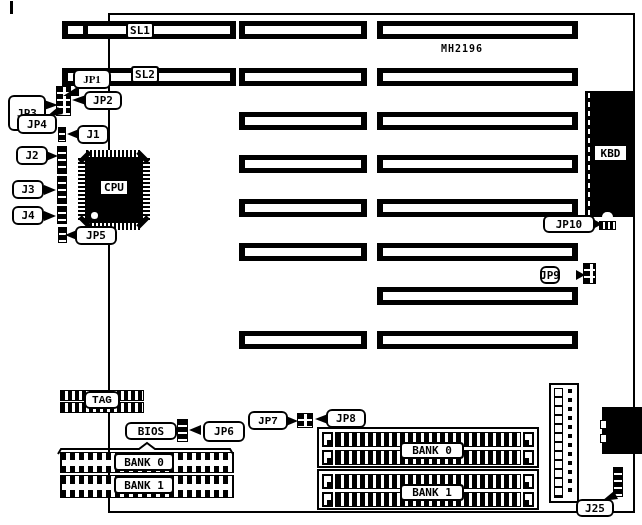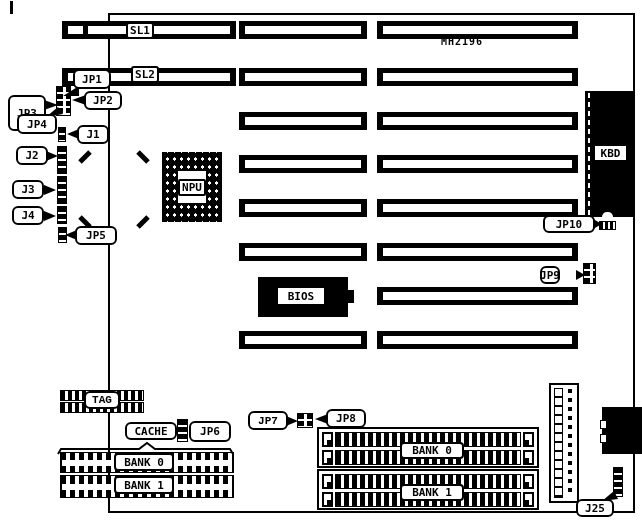--- a/index.html
+++ b/index.html
@@ -51,21 +51,21 @@
            background: repeating-linear-gradient(180deg, #000 0 4px, #fff 4px 9px); }
   .notch { position: absolute; left: -2px; width: 7px; height: 9px; background: #fff; border: 1px solid #000; }
 </style>
 </head>
 <body>
 
 <div class="canvas">
 
   <div class="board"></div>
   <div class="abs" style="left:10px;top:1px;width:3px;height:13px;background:#000;z-index:5;"></div>
-  <div class="model" style="left:441px;top:36px;">MH2196</div>
+  <div class="model" style="left:441px;top:43px;">MH2196</div>
 
   <div class="slot" style="left:62px;top:21px;width:174px;">
       <div class="sldiv"></div>
     </div>
   <div class="slot" style="left:239px;top:21px;width:128px;"></div>
   <div class="slot" style="left:377px;top:21px;width:201px;"></div>
 
   <div class="slot" style="left:62px;top:68px;width:174px;">
       <div class="sldiv"></div>
     </div>
@@ -82,52 +82,51 @@
   <div class="slot" style="left:377px;top:199px;width:201px;"></div>
 
   <div class="slot" style="left:239px;top:243px;width:128px;"></div>
   <div class="slot" style="left:377px;top:243px;width:201px;"></div>
 
   <div class="slot" style="left:377px;top:287px;width:201px;"></div>
 
   <div class="slot" style="left:239px;top:331px;width:128px;"></div>
   <div class="slot" style="left:377px;top:331px;width:201px;"></div>
 
-
-  <div class="abs" style="left:162px;top:152px;width:60px;height:70px;background:#000;z-index:10;
-              background-image:radial-gradient(#fff 1.3px, rgba(0,0,0,0) 1.4px);background-size:7px 8px;background-position:2px 3px;">
-    <div class="abs" style="left:16px;top:19px;right:16px;bottom:19px;background:#fff;display:flex;align-items:center;justify-content:center;">
-      <div class="chiplabel" style="position:static;width:32px;height:17px;">NPU</div>
-    </div>
-  </div>
+  <div class="abs" style="left:78px;top:150px;width:72px;height:80px;z-index:10;">
+    <div class="cpu-pins-h" style="top:0;"></div>
+    <div class="cpu-pins-h" style="bottom:0;"></div>
+    <div class="cpu-pins-v" style="left:0;"></div>
+    <div class="cpu-pins-v" style="right:0;"></div>
+    <div class="chipbody" style="left:7px;top:7px;right:7px;bottom:7px;"></div>
+    <div class="abs" style="left:13px;bottom:11px;width:7px;height:7px;background:#fff;border-radius:50%;z-index:14;"></div>
+    <div class="chiplabel" style="left:21px;top:29px;width:30px;height:17px;">CPU</div>
+  </div>
+
 
   <div class="abs" style="left:585px;top:91px;width:50px;height:126px;background:#000;z-index:10;">
     <div class="abs" style="left:3px;top:2px;bottom:2px;width:2px;background:repeating-linear-gradient(180deg,#fff 0 5px,rgba(0,0,0,0) 5px 9px);"></div>
     <div class="chiplabel" style="left:8px;top:53px;width:35px;height:18px;text-align:right;">KBD</div>
     <div class="abs" style="left:17px;bottom:0;width:11px;height:5px;background:#fff;border-radius:6px 6px 0 0;"></div>
   </div>
 
-  <div class="abs" style="left:258px;top:277px;width:90px;height:40px;background:#000;z-index:10;">
-    <div class="abs" style="right:-6px;top:13px;width:6px;height:13px;background:#000;"></div>
-    <div class="chiplabel" style="left:18px;top:9px;width:50px;height:20px;">BIOS</div>
-  </div>
 
   <div class="chiprow" style="left:60px;top:390px;width:84px;height:11px;"></div>
   <div class="chiprow" style="left:60px;top:402px;width:84px;height:11px;"></div>
   <div class="callout" style="left:84px;top:391px;width:36px;height:18px;font-family:Liberation Mono, monospace;">TAG</div>
 
   <div class="cacherow" style="left:60px;top:452px;width:174px;height:21px;">
       <div class="band"></div>
     </div>
   <div class="cacherow" style="left:60px;top:475px;width:174px;height:23px;">
       <div class="band" style="top:8px;"></div>
     </div>
   <div class="callout" style="left:114px;top:453px;width:60px;height:18px;border-radius:4px;">BANK 0</div>
   <div class="callout" style="left:114px;top:476px;width:60px;height:18px;border-radius:4px;">BANK 1</div>
-  <div class="callout" style="left:125px;top:422px;width:52px;height:18px;">CACHE</div>
+  <div class="callout" style="left:125px;top:422px;width:52px;height:18px;">BIOS</div>
 
   <div class="simmbox" style="left:317px;top:427px;width:222px;height:41px;">
     <div class="simmrow" style="top:3px;">
       <div class="clamp" style="left:0;"></div>
       <div class="sstrip"></div>
       <div class="clamp r" style="right:0;"></div>
     </div>
     <div class="simmrow" style="top:21px;">
       <div class="clamp" style="left:0;"></div>
       <div class="sstrip"></div>
@@ -190,29 +189,29 @@
     <polyline points="58,454 61,449 139,449 147,443 155,449 230,449 233,454" fill="none" stroke="#000" stroke-width="2"></polyline>
     <line x1="80" y1="162" x2="90" y2="152" stroke="#000" stroke-width="5"></line>
     <line x1="138" y1="152" x2="148" y2="162" stroke="#000" stroke-width="5"></line>
     <line x1="80" y1="217" x2="90" y2="227" stroke="#000" stroke-width="5"></line>
     <line x1="138" y1="227" x2="148" y2="217" stroke="#000" stroke-width="5"></line>
   </svg>
 
   <div class="callout sq" style="left:126px;top:22px;width:28px;height:17px;border-radius:3px;">SL1</div>
   <div class="callout sq" style="left:131px;top:66px;width:28px;height:17px;border-radius:3px;">SL2</div>
 
-  <div class="callout" style="left:73px;top:69px;width:38px;height:20px;">JP1</div>
+  <div class="callout" style="left:73px;top:69px;width:38px;height:20px;font-family:Liberation Serif, serif;">JP1</div>
   <div class="callout" style="left:84px;top:91px;width:38px;height:19px;">JP2</div>
   <div class="callout" style="left:8px;top:95px;width:38px;height:36px;">JP3</div>
   <div class="callout" style="left:17px;top:114px;width:40px;height:20px;">JP4</div>
   <div class="callout" style="left:77px;top:125px;width:32px;height:19px;text-align:right;">J1</div>
   <div class="callout" style="left:16px;top:146px;width:32px;height:19px;">J2</div>
   <div class="callout" style="left:12px;top:180px;width:32px;height:19px;">J3</div>
   <div class="callout" style="left:12px;top:206px;width:32px;height:19px;">J4</div>
   <div class="callout" style="left:75px;top:226px;width:42px;height:19px;">JP5</div>
   <div class="callout" style="left:543px;top:215px;width:52px;height:18px;">JP10</div>
   <div class="callout" style="left:540px;top:266px;width:20px;height:18px;">JP9</div>
   <div class="callout" style="left:248px;top:411px;width:40px;height:19px;font-family:Liberation Mono, monospace;">JP7</div>
   <div class="callout" style="left:326px;top:409px;width:40px;height:19px;">JP8</div>
-  <div class="callout" style="left:189px;top:421px;width:42px;height:21px;">JP6</div>
+  <div class="callout" style="left:203px;top:421px;width:42px;height:21px;">JP6</div>
   <div class="callout" style="left:576px;top:499px;width:38px;height:18px;">J25</div>
 
 </div>
 
 </body></html>

